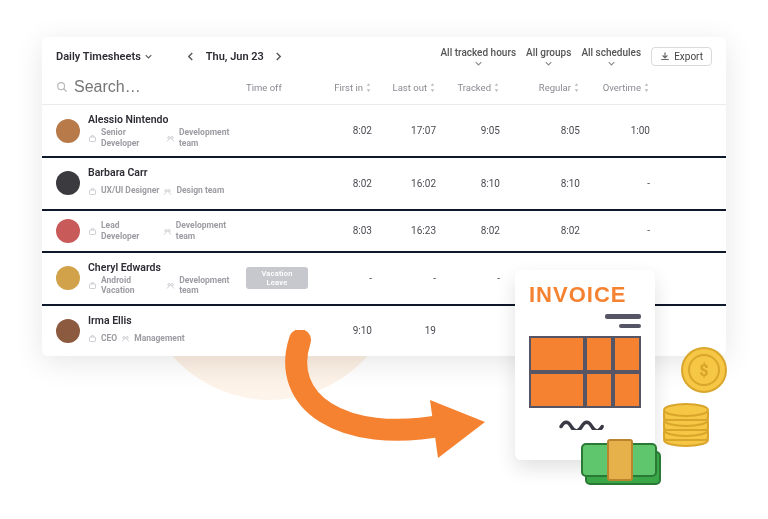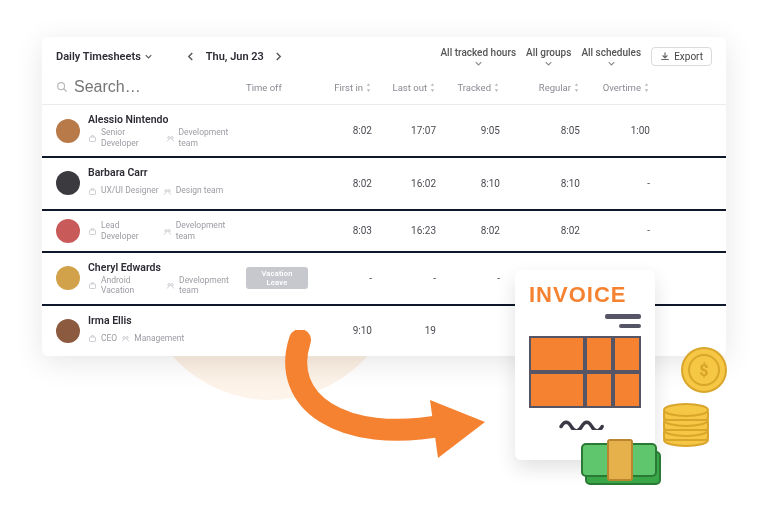--- a/index.html
+++ b/index.html
@@ -63,21 +63,21 @@
   .row:last-child { border-bottom:none; }
   .person { display:flex; align-items:center; gap:8px; }
   .avatar {
     width:24px; height:24px; border-radius:50%; flex-shrink:0;
     display:flex; align-items:center; justify-content:center;
     color:#fff; font-size:10px; font-weight:700;
   }
   .person-info { display:flex; flex-direction:column; line-height:1.25; }
   .person-name { font-size:10.5px; font-weight:600; color:#2c2c34; }
   .person-meta { display:flex; align-items:center; gap:4px; margin-top:1px; }
-  .meta-text { font-size:8.5px; color:#9c9ca3; }
+  .meta-text { font-size:8.5px; color:#9c9ca3;font-weight:bold; }
   .meta-icon { width:9px; height:9px; color:#bdbdc4; }
   .cell { font-size:10px; color:#4b4b53; text-align:right; }
   .cell.center { text-align:center; }
   .badge {
     display:inline-block; background:#c7c7ce; color:#fff;
     font-size:7.5px; font-weight:600; padding:2px 6px; border-radius:3px;
     letter-spacing:.2px;
   }
   .sort-icon { width:7px; height:9px; }
   .caret-down { width:7px; height:5px; }

